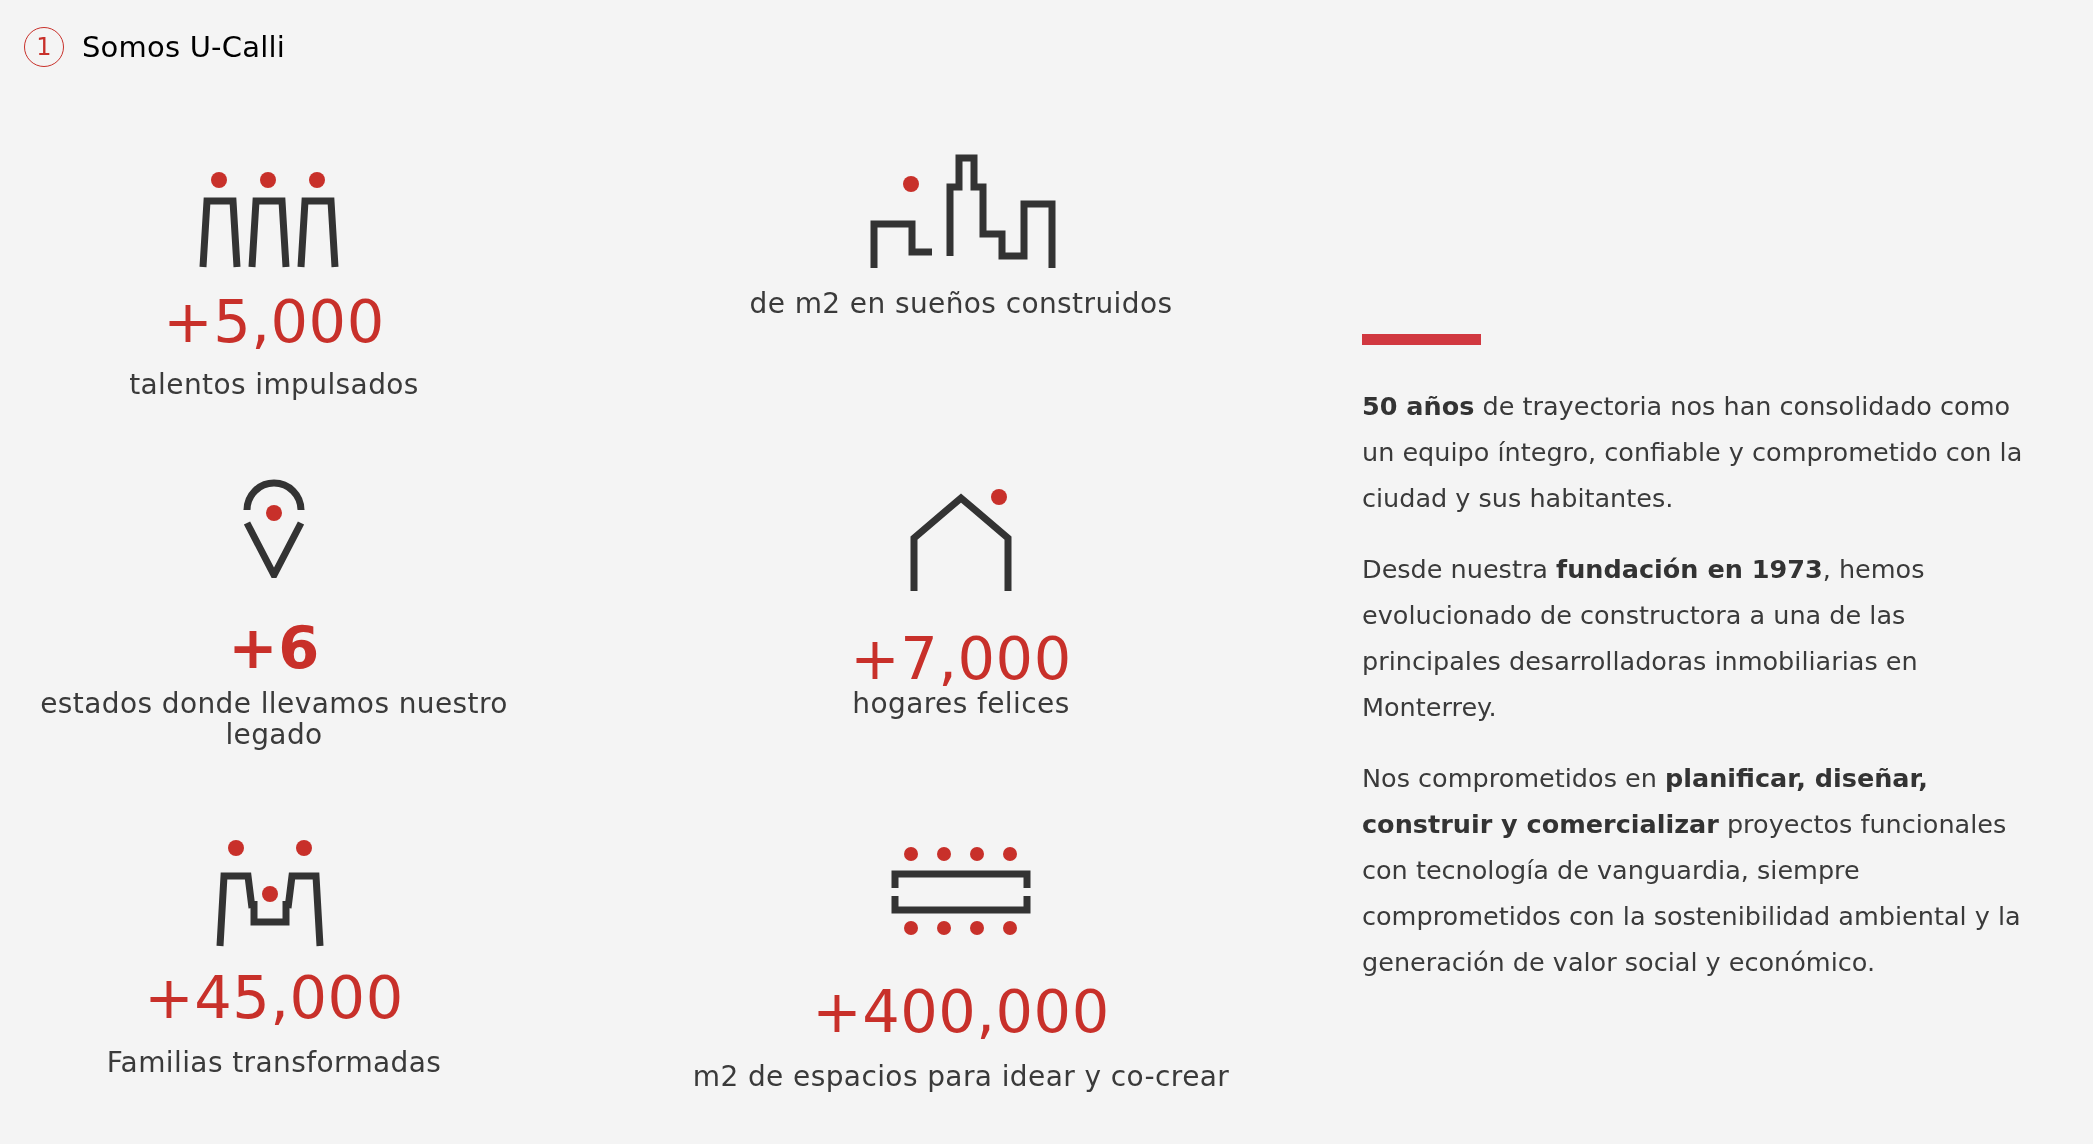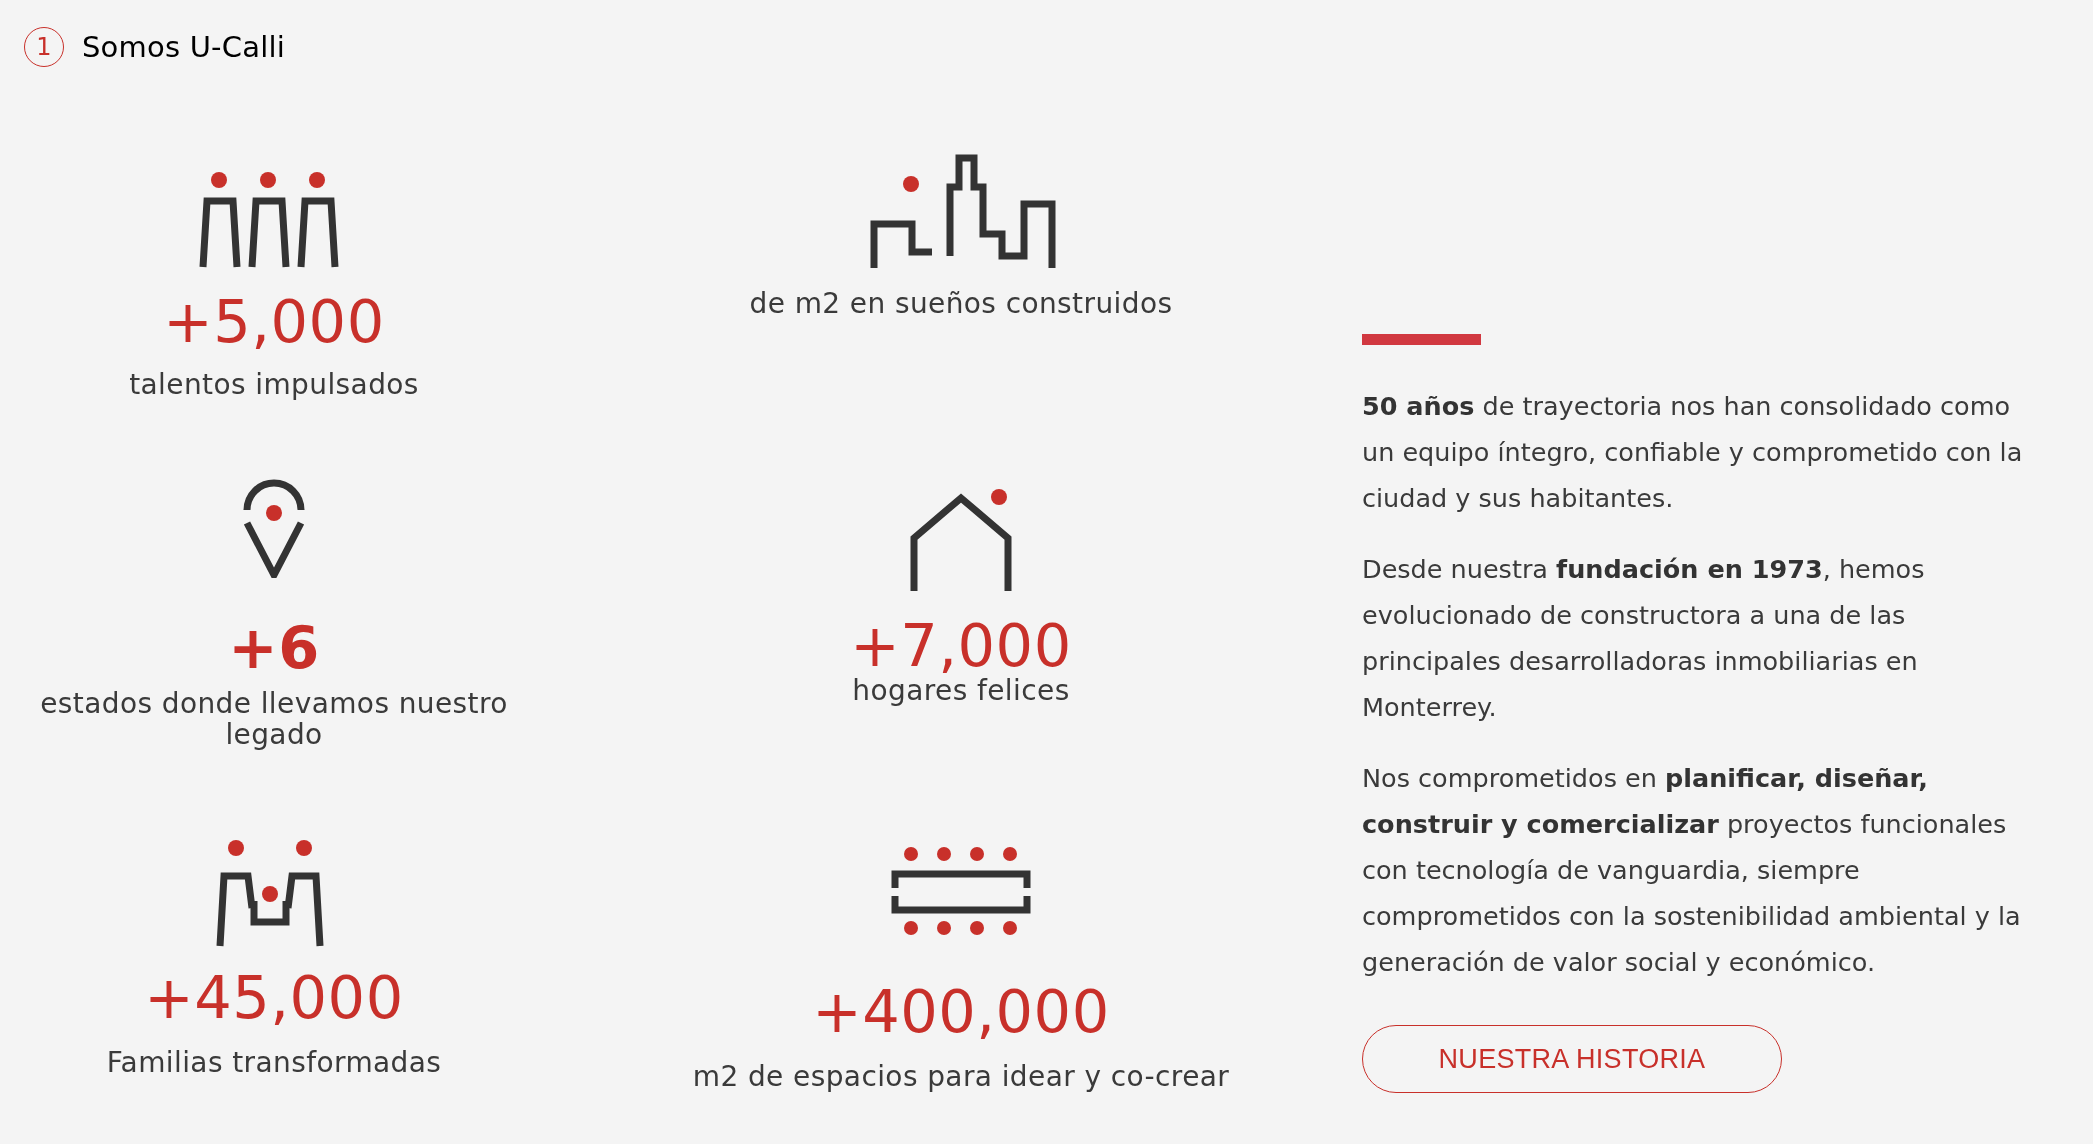--- a/index.html
+++ b/index.html
@@ -152,21 +152,21 @@
   </svg>
   <div class="stat-value bold" style="margin-top: 40px;">+6</div>
   <div class="stat-label" style="margin-top: 11px; width: 480px; margin-left: auto; margin-right: auto;">estados donde llevamos nuestro legado</div>
 </div>
 
 <div class="stat" style="left: 681px; top: 485px;">
   <svg class="icon" width="110" height="108" viewBox="0 0 110 108">
     <polyline points="8,106 8,53 55,13 102,53 102,106" fill="none" stroke="#333" stroke-width="7" stroke-linejoin="miter"></polyline>
     <circle cx="93" cy="12" r="8" fill="#c8302a"></circle>
   </svg>
-  <div class="stat-value" style="margin-top: 23px;">+7,000</div>
+  <div class="stat-value" style="margin-top: 36px;">+7,000</div>
   <div class="stat-label" style="">hogares felices</div>
 </div>
 
 <div class="stat" style="left: -6px; top: 836px;">
   <svg class="icon" width="120" height="112" viewBox="0 0 120 112">
     <g fill="#c8302a">
       <circle cx="22" cy="12" r="8"></circle>
       <circle cx="90" cy="12" r="8"></circle>
       <circle cx="56" cy="58" r="8"></circle>
     </g>
@@ -199,14 +199,13 @@
   </svg>
   <div class="stat-value" style="margin-top: 44px;">+400,000</div>
   <div class="stat-label" style="margin-top: 20px;">m2 de espacios para idear y co-crear</div>
 </div>
 
 <div class="right-col">
   <div class="accent-bar"></div>
   <p><b>50 años</b><span> de trayectoria nos han consolidado como un equipo íntegro, confiable y comprometido con la ciudad y sus habitantes.</span></p>
   <p><span>Desde nuestra </span><b>fundación en 1973</b><span>, hemos evolucionado de constructora a una de las principales desarrolladoras inmobiliarias en Monterrey.</span></p>
   <p><span>Nos comprometidos en </span><b>planificar, diseñar, construir y comercializar</b><span> proyectos funcionales con tecnología de vanguardia, siempre comprometidos con la sostenibilidad ambiental y la generación de valor social y económico.</span></p>
-  <button class="cta-button">NUESTRA HISTORIA</button>
 </div>
 
 </body></html>

